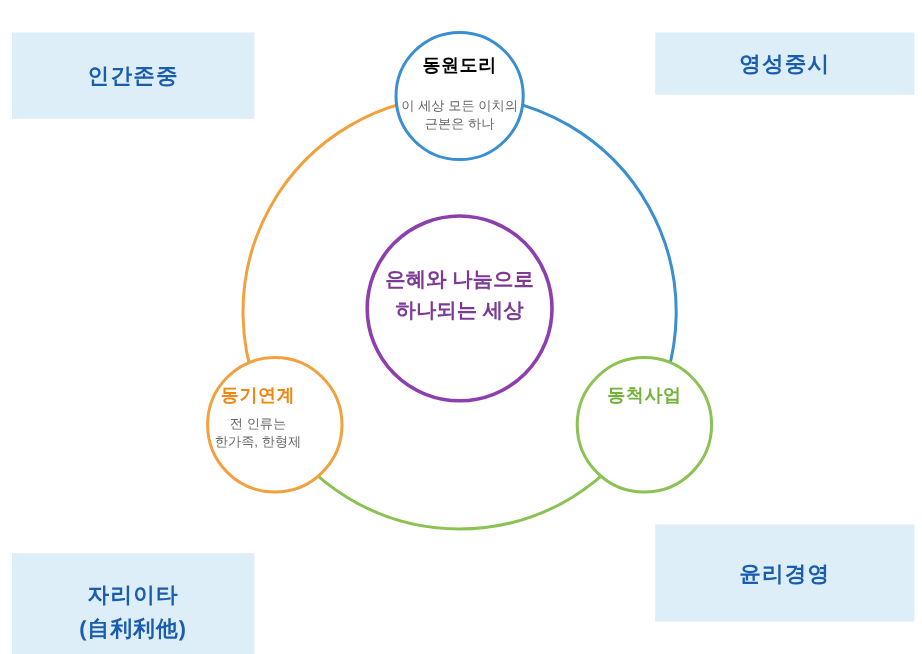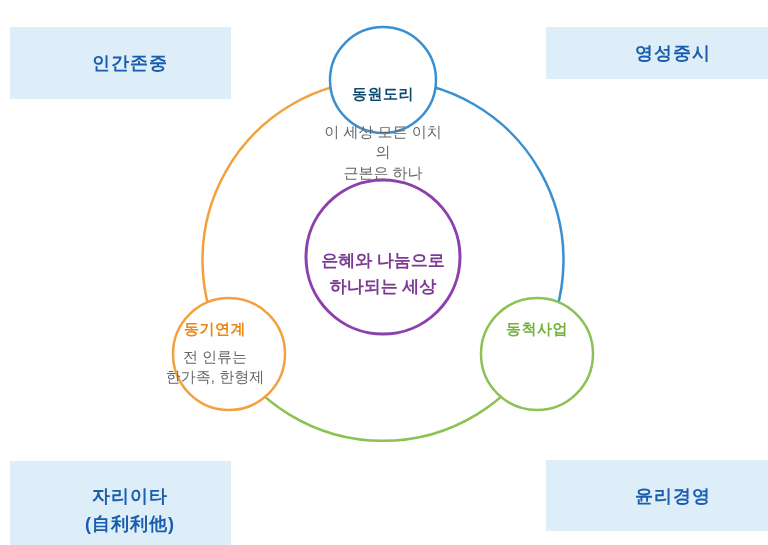--- a/index.html
+++ b/index.html
@@ -20,26 +20,25 @@
     background: #ddeef8;
     color: #1b5dad;
     font-weight: bold;
     font-size: 18px;
     letter-spacing: 1px;
     display: flex;
     flex-direction: column;
     align-items: center;
     justify-content: center;
     text-align: center;
-    padding-left: 19px;
   }
   .corner-tl { left: 10px;  top: 27px;  width: 202px; height: 72px; }
   .corner-tr { left: 546px; top: 27px;  width: 216px; height: 52px; }
   .corner-bl { left: 10px;  top: 461px; width: 202px; height: 99px; line-height: 1.55; justify-content: center; }
-  .corner-br { left: 546px; top: 460px; width: 216px; height: 71px; }
+  .corner-br { left: 546px; top: 437px; width: 216px; height: 81px; }
 
   .ring {
     position: absolute;
     left: 0; top: 0;
     width: 768px; height: 545px;
   }
 
   .node-text {
     position: absolute;
     display: flex;
@@ -47,38 +46,38 @@
     align-items: center;
     text-align: center;
     pointer-events: none;
   }
   .node-title {
     font-weight: bold;
     font-size: 15px;
     letter-spacing: 0.5px;
   }
   .node-sub {
-    font-size: 15px;
+    font-size: 11px;
     line-height: 1.35;
     color: #666666;
   }
   .nt-top   { left: 323px; top: 45px;  width: 120px; }
   .nt-top .node-sub { margin-top: 18px; }
   .nt-left  { left: 155px; top: 320px; width: 120px; }
   .nt-right { left: 477px; top: 320px; width: 120px; }
   .nt-left .node-sub, .nt-right .node-sub { margin-top: 8px; }
 
-  .t-blue   { color: #0c4a6e; margin-top: 40px; }
+  .t-blue   { color: #000000; }
   .t-orange { color: #ee8712; }
   .t-green  { color: #72b23a; }
 
   .center-text {
     position: absolute;
     left: 295px;
-    top: 248px;
+    top: 220px;
     width: 176px;
     text-align: center;
     font-weight: bold;
     font-size: 17px;
     line-height: 1.5;
     color: #7c3a94;
     pointer-events: none;
   }
 </style>
 </head>

